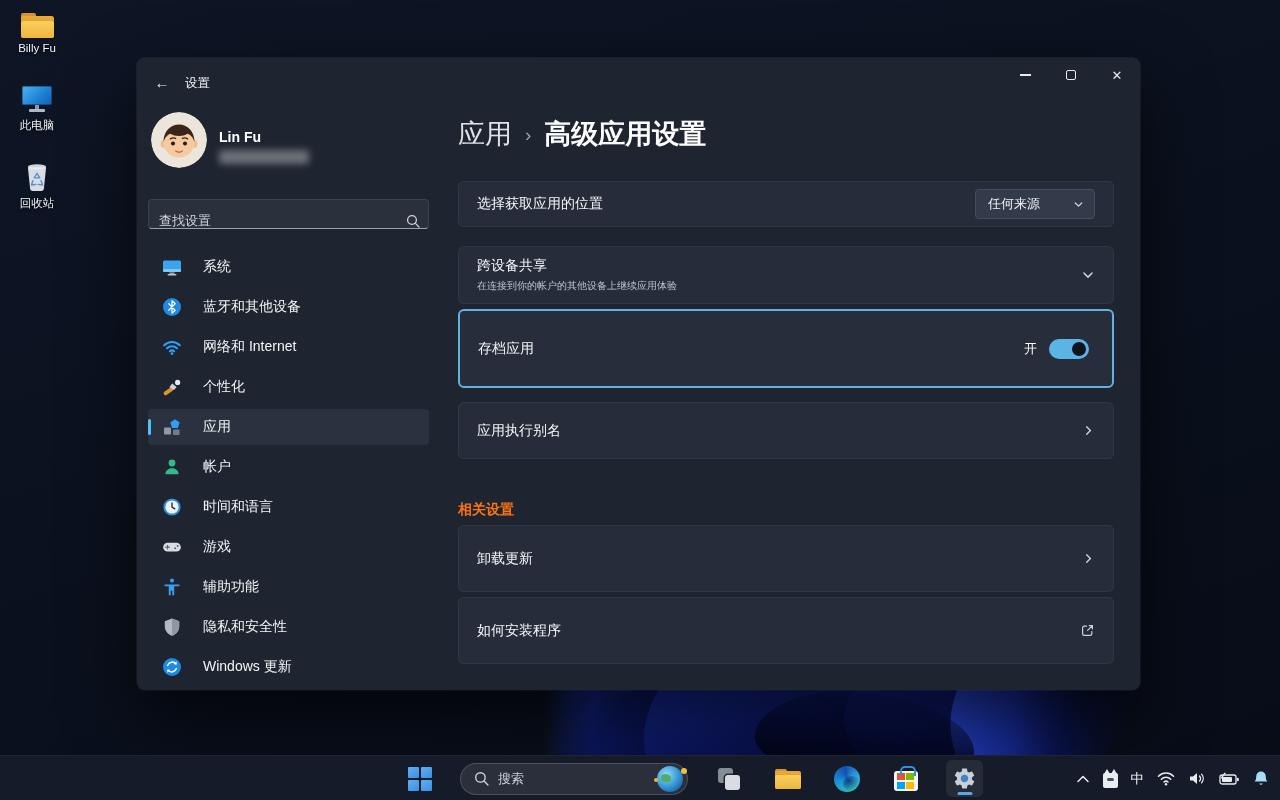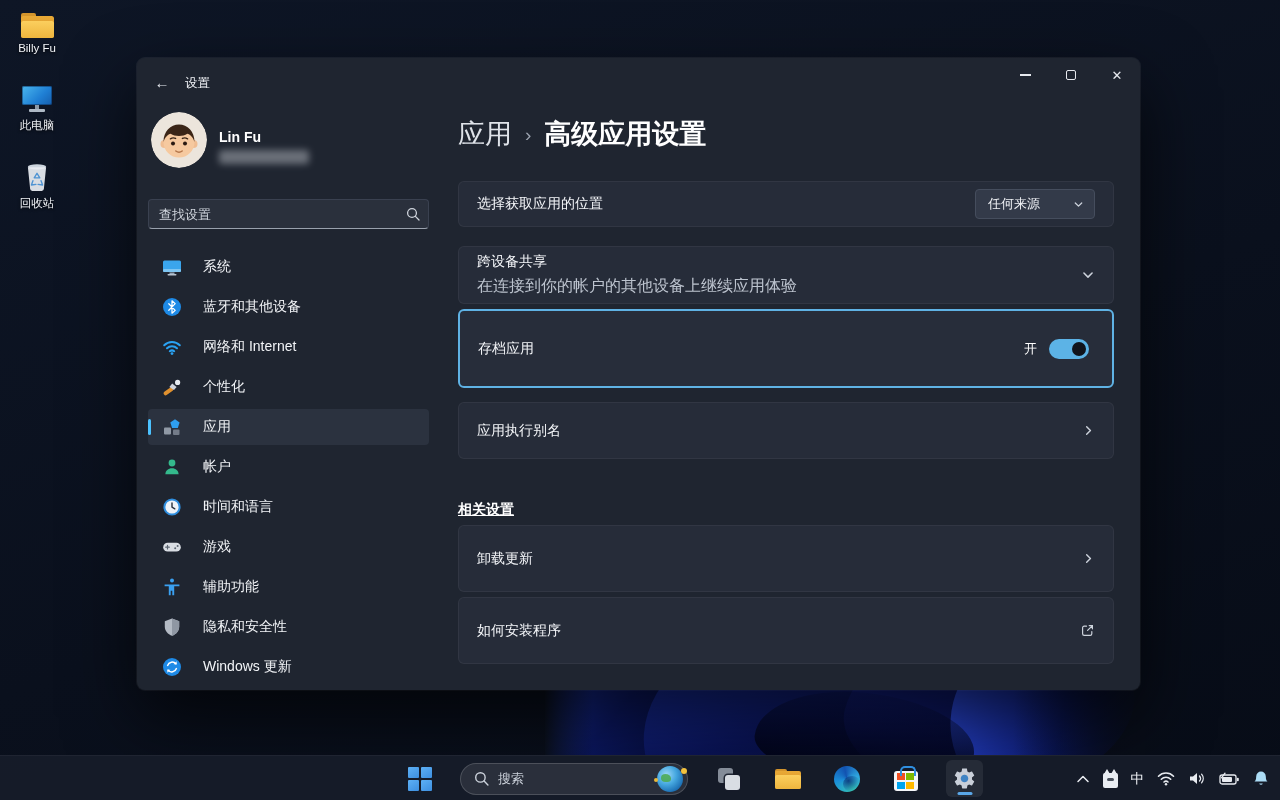--- a/index.html
+++ b/index.html
@@ -50,58 +50,58 @@
   .min-glyph { width:11px; height:1.3px; background:#e6e9ee; }
   .max-glyph { width:10px; height:10px; border:1.2px solid #e6e9ee; border-radius:2px; }
   .close-glyph { font-size:13px; color:#e6e9ee; line-height:1; }
 
   
   .avatar { position:absolute; left:14px; top:54px; width:56px; height:56px; border-radius:50%; overflow:hidden; }
   .profile-name { position:absolute; left:82px; top:71px; font-size:14px; font-weight:700; color:#fff; }
   .profile-blur { position:absolute; left:82px; top:92px; width:90px; height:14px; border-radius:3px; background:#7e838c; filter:blur(3.5px); opacity:.8; }
 
   
-  .searchbox { position:absolute; left:11px; top:141px; width:281px; height:30px; background:#2a303c; border:1px solid #3a4150; border-bottom:1px solid #99a1ad; border-radius:4px; display:flex; align-items:center; padding:0 8px 0 10px; }
+  .searchbox { position:absolute; left:11px; top:141px; width:281px; height:30px; background:#2a303c; border:1px solid #3a4150; border-bottom:1px solid #99a1ad; border-radius:4px; display:flex; align-items:flex-end; padding:0 8px 0 10px; }
   .searchbox input { flex:1; background:transparent; border:none; outline:none; color:#e4e8ee; font-size:13px; font-family:inherit; }
   .searchbox input::placeholder { color:#cfd4dc; }
 
   
   .nav { position:absolute; left:11px; top:191px; width:281px; }
   .nav-item { position:relative; height:36px; margin-bottom:4px; display:flex; align-items:center; padding-left:14px; gap:21px; border-radius:4px; cursor:pointer; }
   .nav-item.selected { background:#2b323f; }
   .nav-item.selected::before { content:""; position:absolute; left:0; top:10px; width:3px; height:16px; border-radius:2px; background:#4cc2ff; }
   .nav-ico { width:20px; height:20px; display:flex; align-items:center; justify-content:center; flex:none; }
   .nav-label { font-size:14px; color:#f2f4f7; }
 
   
   .breadcrumb { position:absolute; left:321px; top:58px; font-size:27px; display:flex; align-items:baseline; }
   .bc-parent { color:#dfe3e9; font-weight:400; cursor:pointer; }
   .bc-sep { color:#9aa2ae; font-size:19px; margin:0 13px; position:relative; top:-2px; }
   .bc-current { color:#ffffff; font-weight:600; }
 
   .card { position:absolute; left:321px; width:656px; background:#262c39; border:1px solid rgba(255,255,255,.05); border-radius:6px; display:flex; align-items:center; padding:0 18px; }
   .card-title { font-size:14px; color:#f4f6f9; }
-  .card-desc { font-size:16px; color:#bcc3ce; line-height:1.5; margin-top:3px; }
+  .card-desc { font-size:10px; color:#bcc3ce; line-height:1.5; margin-top:3px; }
   .card-textblock { flex:1; }
   .spacer { flex:1; }
 
   .card-1 { top:123px; height:46px; }
   .dropdown { min-width:120px; height:30px; background:#333a49; border:1px solid #454d5d; border-radius:4px; display:flex; align-items:center; justify-content:space-between; padding:0 10px 0 12px; cursor:pointer; }
   .dropdown-value { font-size:13px; color:#f0f2f6; }
 
   .card-2 { top:188px; height:58px; }
   .card-3 { top:251px; height:79px; border:2px solid #5fb2e4; background:#272d3a; }
   .card-3 .card-textblock { max-width:532px; }
   .toggle-group { display:flex; align-items:center; gap:12px; margin-left:14px; }
   .toggle-label { font-size:13px; color:#fff; }
   .toggle { width:40px; height:20px; border-radius:10px; background:#5cb3e6; position:relative; cursor:pointer; flex:none; }
   .toggle .knob { position:absolute; right:3px; top:3px; width:14px; height:14px; border-radius:50%; background:#10141c; }
 
   .card-4 { top:344px; height:57px; }
-  .related-header { position:absolute; left:321px; top:443px; font-size:14px; font-weight:700; color:#ffffff;text-decoration:underline; }
+  .related-header { position:absolute; left:321px; top:443px; font-size:14px; font-weight:700; color:#f97316; }
   .card-5 { top:467px; height:67px;gap:48px; }
   .card-6 { top:539px; height:67px; }
 
   
   .taskbar { position:absolute; left:0; top:755px; width:1280px; height:45px; z-index:10;
     background:rgba(22,28,41,.97); border-top:1px solid rgba(255,255,255,.045); }
   .tb-center { position:absolute; left:401px; top:4px; height:37px; display:flex; align-items:center; gap:22px; }
   .tb-tile { width:37px; height:37px; border-radius:6px; display:flex; align-items:center; justify-content:center; position:relative; cursor:pointer; }
   .tb-tile.active { background:rgba(255,255,255,.07); }
   .tb-tile.active::after { content:""; position:absolute; bottom:2px; left:50%; transform:translateX(-50%); width:15px; height:3px; border-radius:2px; background:#5aa7e8; }

